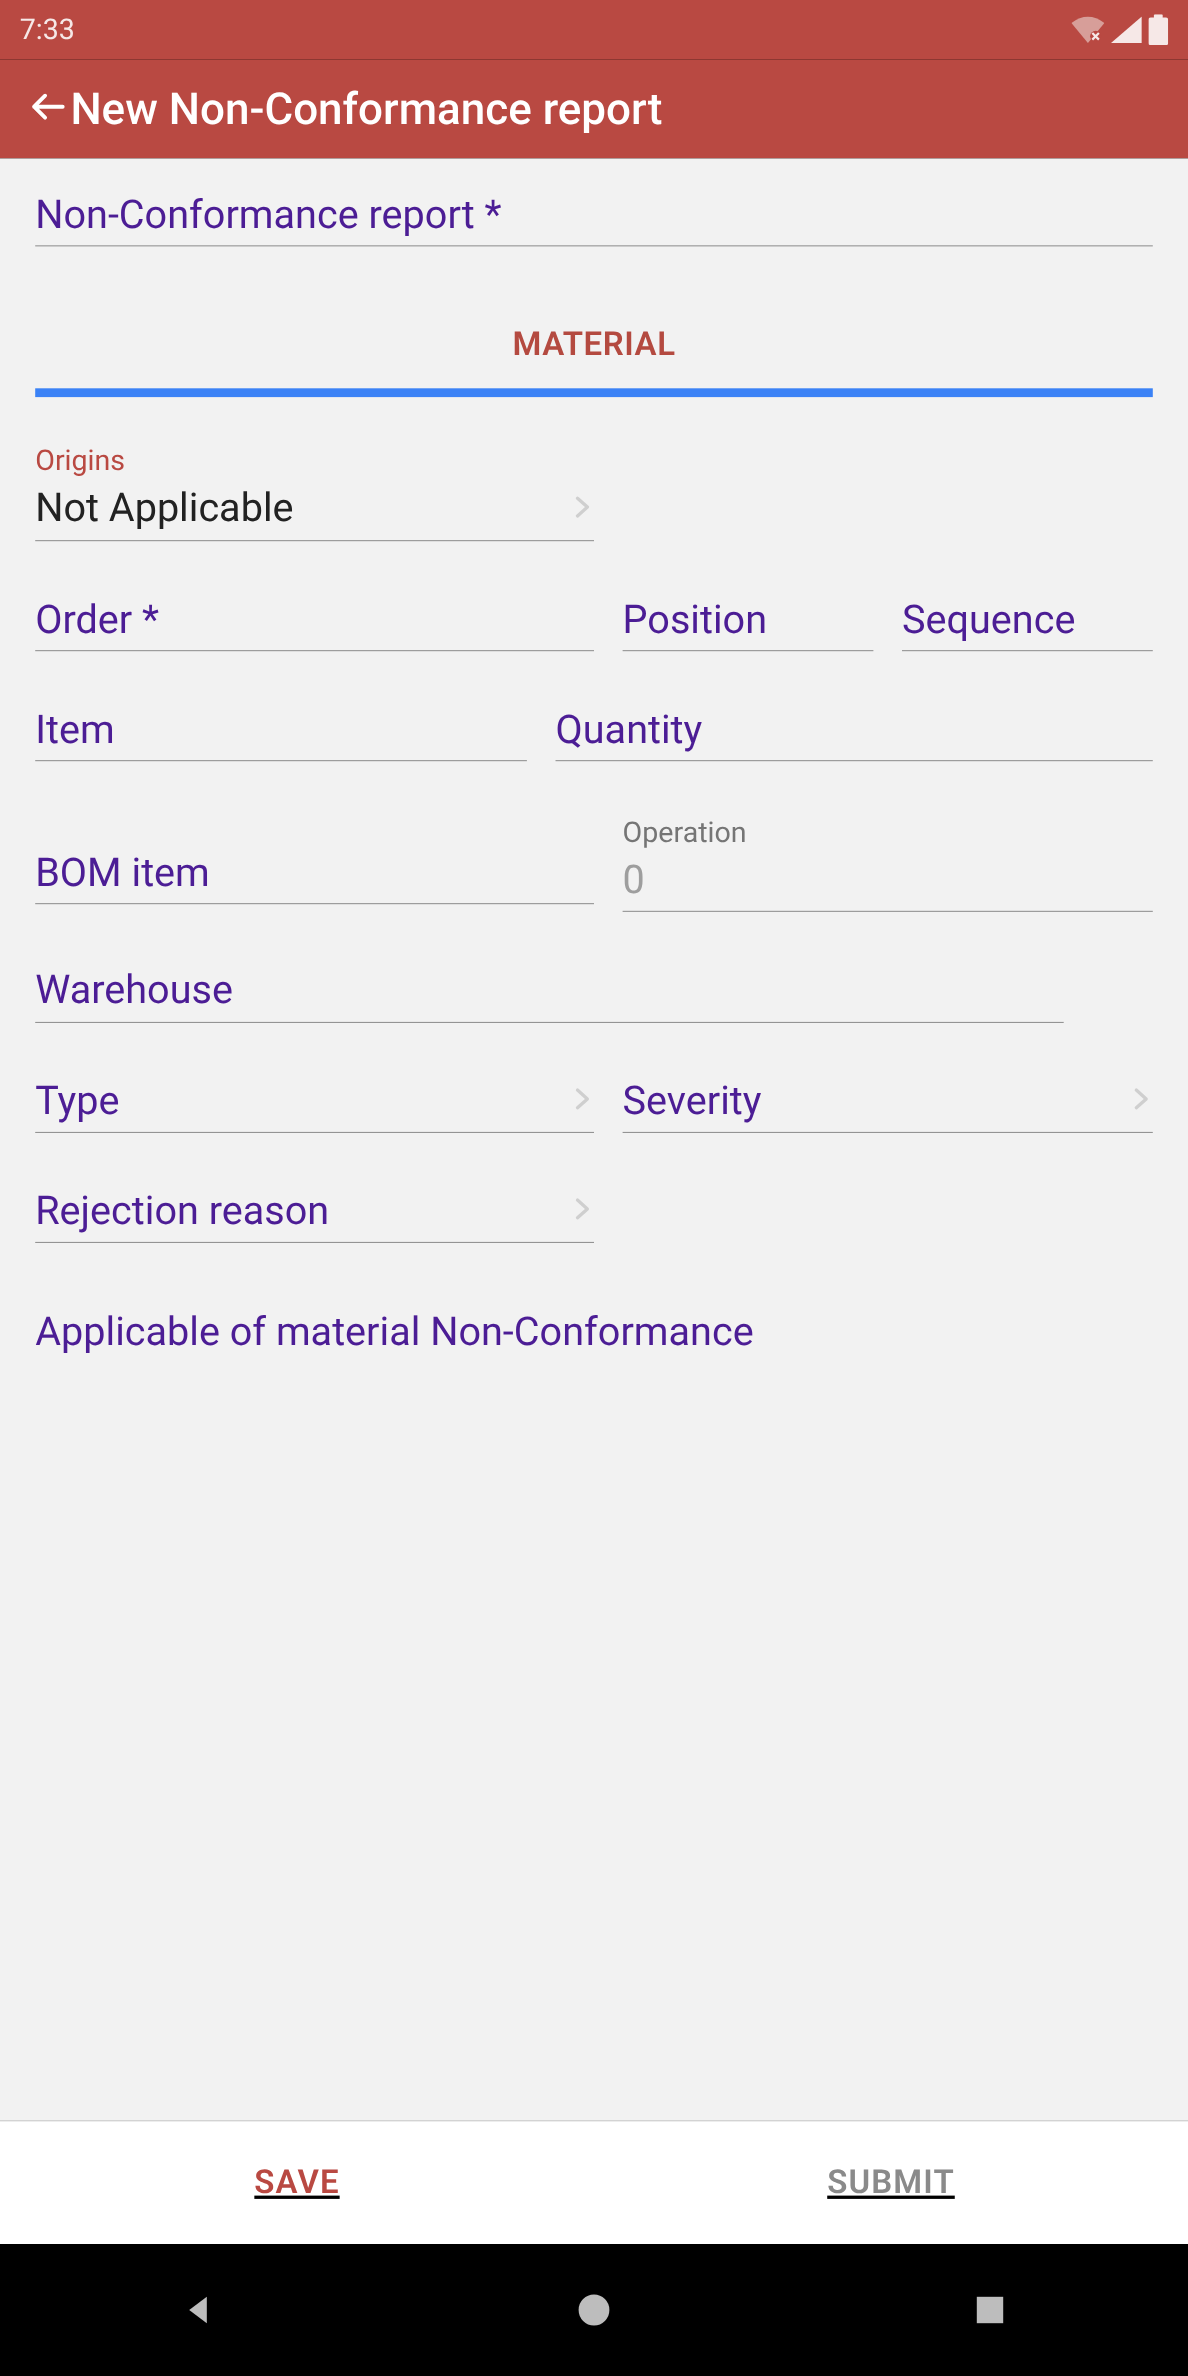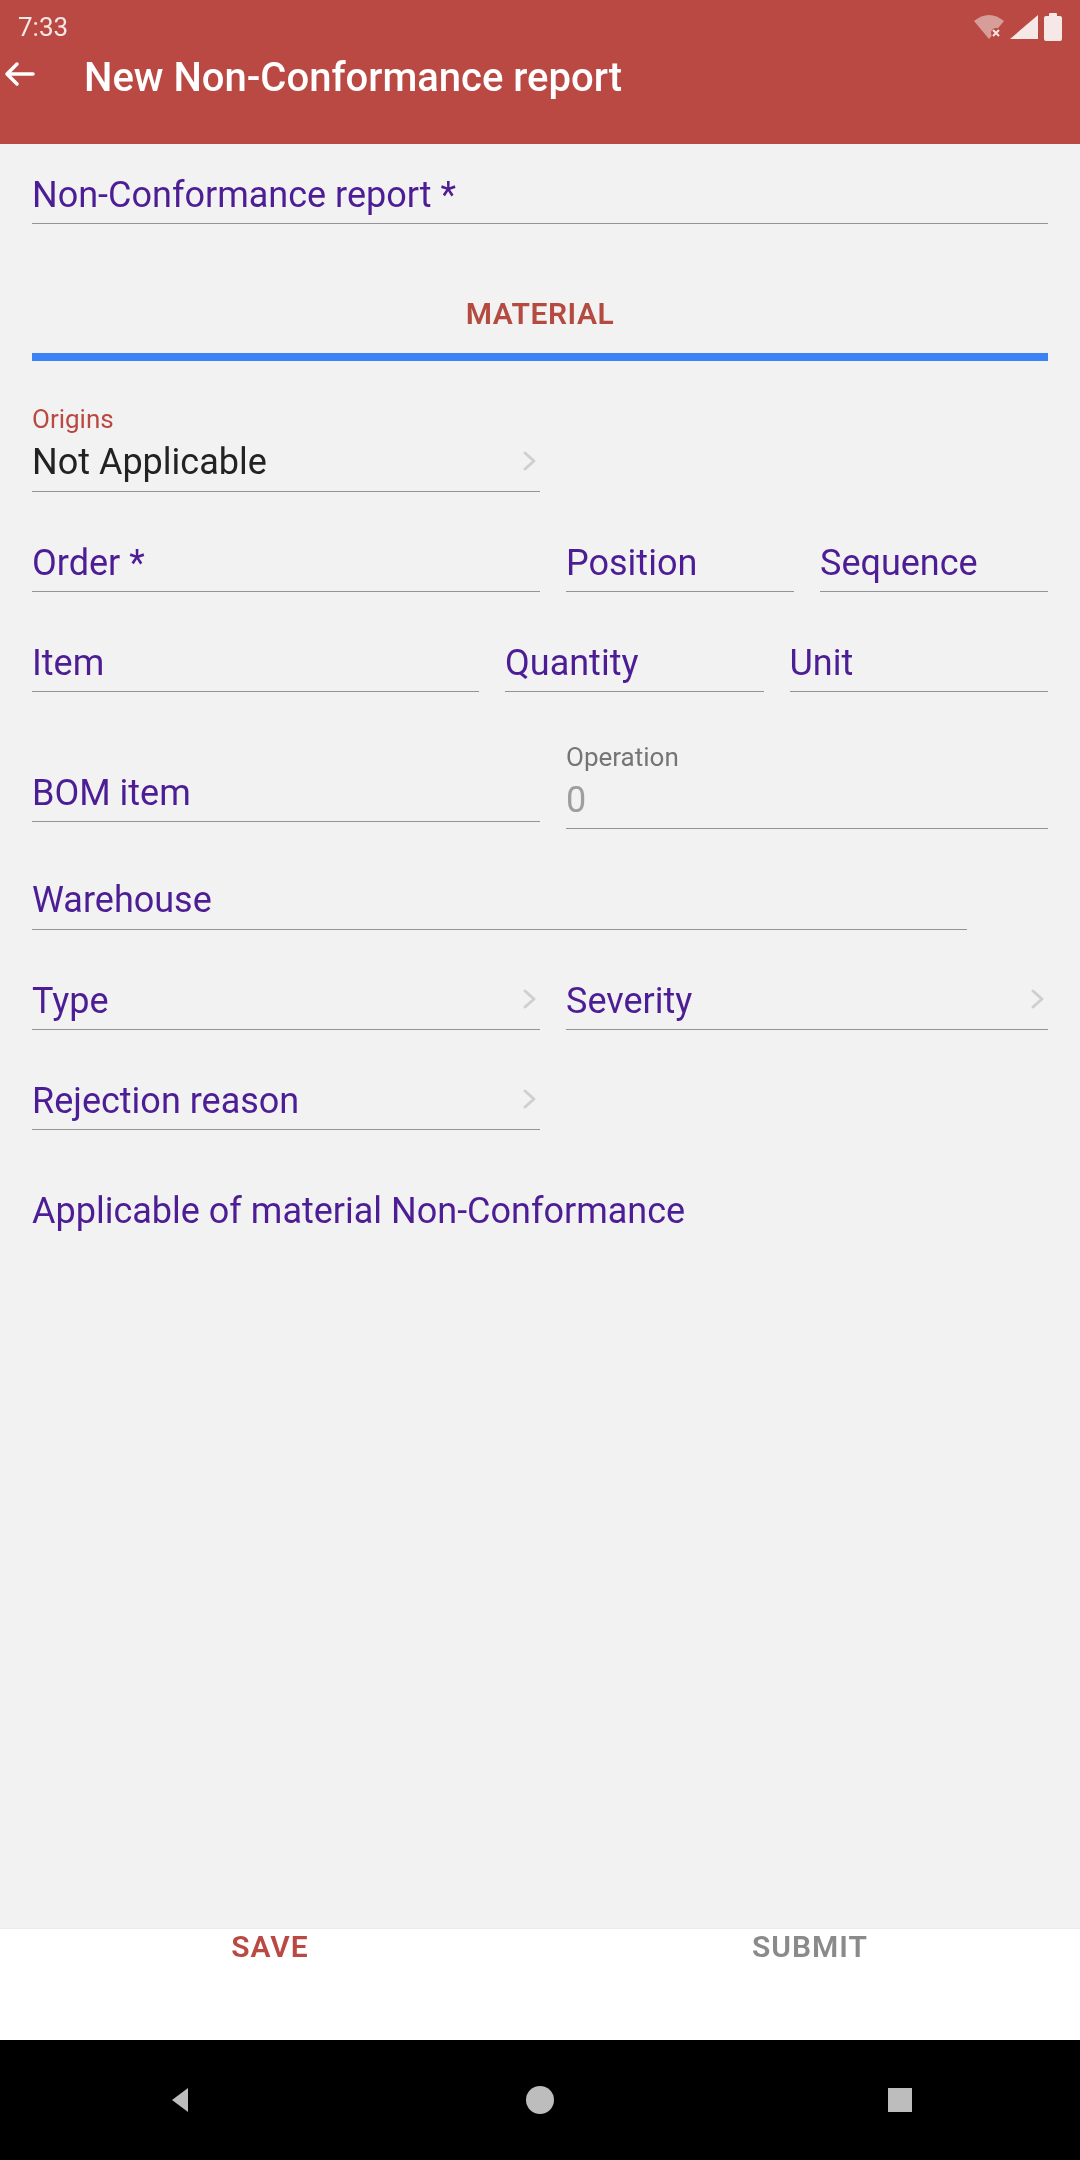--- a/index.html
+++ b/index.html
@@ -1,34 +1,34 @@
 <!DOCTYPE html>
 <html><head>
 <meta charset="utf-8">
 <style>
   * { margin: 0; padding: 0; box-sizing: border-box; font-family: Roboto, -apple-system, BlinkMacSystemFont, "Segoe UI", sans-serif; }
   body { width: 1080px; height: 2160px; background: #000; overflow: hidden; }
   .status-bar { height: 54px; background: #B94942; display: flex; align-items: center; justify-content: space-between; padding: 12px 18px; color: #f6e8e7; font-size: 26px; }
   .status-right { display: flex; align-items: center; gap: 6px; }
   .status-right svg { display: block; }
-  .app-bar { height: 90px; background: #B94942; display: flex; align-items: flex-start; gap: 44px; }
+  .app-bar { height: 90px; background: #B94942; display: flex; align-items: center; padding-left: 24px; }
   .app-bar .title { color: #fff; font-size: 40px; font-weight: 500; }
   .content { background: #F2F2F2; height: calc(2160px - 54px - 90px - 112px - 120px); padding: 30px 32px 10px 32px; overflow: hidden; position: relative; }
   .field-wrap { margin-bottom: 50px; position: relative; }
   .field-label-placeholder { color: #4c1d95; font-size: 36px; line-height: 1.2; }
   .field-label-small { color: #B94942; font-size: 26px; line-height: 1.2; margin-bottom: 6px; display: block; }
   .field-value { color: #222; font-size: 36px; line-height: 1.2; }
   .underline { border-bottom: 1.5px solid #949494; padding-bottom: 6px; display: flex; align-items: center; justify-content: space-between; }
   .row { display: flex; gap: 26px; }
   .tabs { display: flex; margin-bottom: 42px; border-bottom: 1px solid #F2F2F2; }
   .tab { flex: 1; text-align: center; font-size: 30px; font-weight: 600; padding: 22px 0; letter-spacing: 0.5px; }
   .tab.active { color: #B44A40; border-bottom: 8px solid #3b82f6; }
   .tab.inactive { color: #838383; }
   .chev { color: #bdbdbd; }
-  .footer-bar { height: 112px; background: #fff; display: flex; border-top: 1px solid #ececec; }
+  .footer-bar { height: 112px; background: #fff; display: flex; align-items: center; border-top: 1px solid #ececec; text-decoration: underline; }
   .footer-btn { flex: 1; text-align: center; font-size: 30px; font-weight: 600; letter-spacing: 1px; }
   .footer-btn.save { color: #B94942; }
   .footer-btn.submit { color: #8a8a8a; }
   .nav-bar { height: 120px; background: #000; display: flex; align-items: center; justify-content: space-around; }
   .nav-bar svg { display: block; }
   .half { width: 50%; }
   .origins-field { width: 50%; }
 </style>
 </head>
 <body>
@@ -106,25 +106,20 @@
     <div style="width:44%">
       <div class="underline">
         <span class="field-label-placeholder">Item</span>
       </div>
     </div>
     <div style="flex:1">
       <div class="underline">
         <span class="field-label-placeholder">Quantity</span>
       </div>
     </div>
-    <div style="flex:1">
-      <div class="underline">
-        <span class="field-label-placeholder">Unit</span>
-      </div>
-    </div>
   </div>
 
   <div class="row field-wrap">
     <div class="half" style="margin-top:30px">
       <div class="underline">
         <span class="field-label-placeholder">BOM item</span>
       </div>
     </div>
     <div style="flex:1">
       <span class="field-label-small" style="color:#757575">Operation</span>

